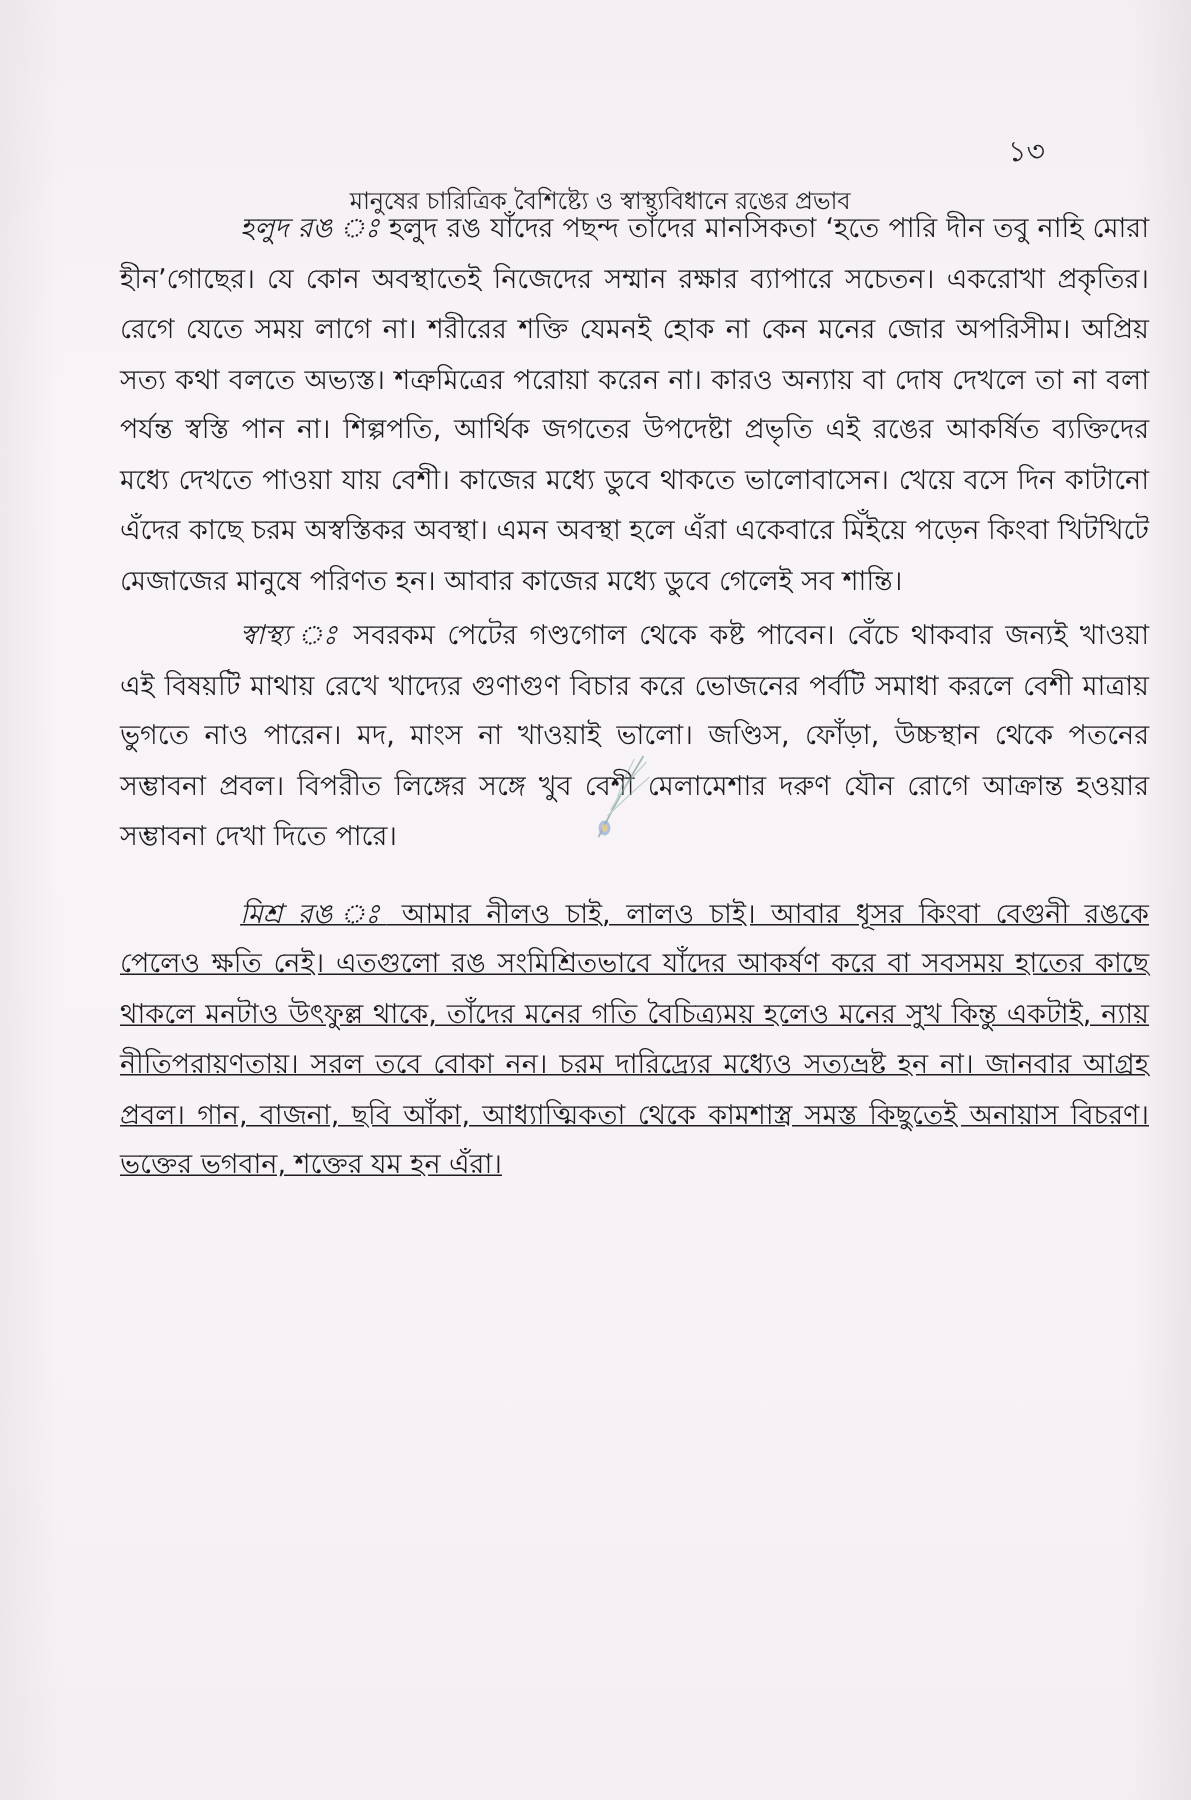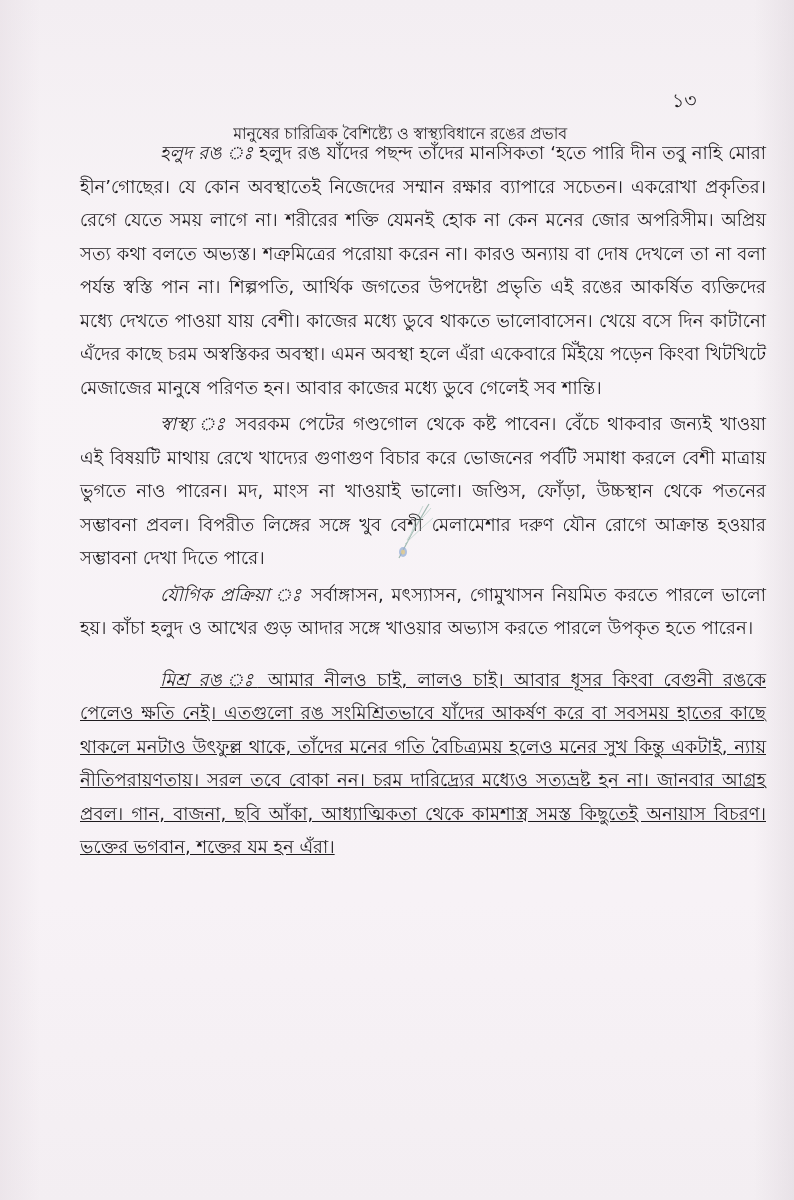--- a/index.html
+++ b/index.html
@@ -106,21 +106,20 @@
 <div class="page">
 
   <div class="running-head">
     <div class="title">মানুষের চারিত্রিক বৈশিষ্ট্যে ও স্বাস্থ্যবিধানে রঙের প্রভাব</div>
     <div class="folio">১৩</div>
   </div>
 
   <div class="body-text">
     <p class="para"><span class="lead">হলুদ রঙ ঃ</span><span> হলুদ রঙ যাঁদের পছন্দ তাঁদের মানসিকতা ‘হতে পারি দীন তবু নাহি মোরা হীন’গোছের। যে কোন অবস্থাতেই নিজেদের সম্মান রক্ষার ব্যাপারে সচেতন। একরোখা প্রকৃতির। রেগে যেতে সময় লাগে না। শরীরের শক্তি যেমনই হোক না কেন মনের জোর অপরিসীম। অপ্রিয় সত্য কথা বলতে অভ্যস্ত। শত্রুমিত্রের পরোয়া করেন না। কারও অন্যায় বা দোষ দেখলে তা না বলা পর্যন্ত স্বস্তি পান না। শিল্পপতি, আর্থিক জগতের উপদেষ্টা প্রভৃতি এই রঙের আকর্ষিত ব্যক্তিদের মধ্যে দেখতে পাওয়া যায় বেশী। কাজের মধ্যে ডুবে থাকতে ভালোবাসেন। খেয়ে বসে দিন কাটানো এঁদের কাছে চরম অস্বস্তিকর অবস্থা। এমন অবস্থা হলে এঁরা একেবারে মিঁইয়ে পড়েন কিংবা খিটখিটে মেজাজের মানুষে পরিণত হন। আবার কাজের মধ্যে ডুবে গেলেই সব শান্তি।</span></p>
     <p class="para"><span class="lead">স্বাস্থ্য ঃ</span><span> সবরকম পেটের গণ্ডগোল থেকে কষ্ট পাবেন। বেঁচে থাকবার জন্যই খাওয়া এই বিষয়টি মাথায় রেখে খাদ্যের গুণাগুণ বিচার করে ভোজনের পর্বটি সমাধা করলে বেশী মাত্রায় ভুগতে নাও পারেন। মদ, মাংস না খাওয়াই ভালো। জণ্ডিস, ফোঁড়া, উচ্চস্থান থেকে পতনের সম্ভাবনা প্রবল। বিপরীত লিঙ্গের সঙ্গে খুব বেশী মেলামেশার দরুণ যৌন রোগে আক্রান্ত হওয়ার সম্ভাবনা দেখা দিতে পারে।</span></p>
-    <p class="para"><span class="lead">যৌগিক প্রক্রিয়া ঃ</span><span> সর্বাঙ্গাসন, মৎস্যাসন, গোমুখাসন নিয়মিত করতে পারলে ভালো হয়। কাঁচা হলুদ ও আখের গুড় আদার সঙ্গে খাওয়ার অভ্যাস করতে পারলে উপকৃত হতে পারেন।</span></p>
     <p class="para gap-lg"><span class="lead">মিশ্র রঙ ঃ</span><span> আমার নীলও চাই, লালও চাই। আবার ধূসর কিংবা বেগুনী রঙকে পেলেও ক্ষতি নেই। এতগুলো রঙ সংমিশ্রিতভাবে যাঁদের আকর্ষণ করে বা সবসময় হাতের কাছে থাকলে মনটাও উৎফুল্ল থাকে, তাঁদের মনের গতি বৈচিত্র্যময় হলেও মনের সুখ কিন্তু একটাই, ন্যায় নীতিপরায়ণতায়। সরল তবে বোকা নন। চরম দারিদ্র্যের মধ্যেও সত্যভ্রষ্ট হন না। জানবার আগ্রহ প্রবল। গান, বাজনা, ছবি আঁকা, আধ্যাত্মিকতা থেকে কামশাস্ত্র সমস্ত কিছুতেই অনায়াস বিচরণ। ভক্তের ভগবান, শক্তের যম হন এঁরা।</span></p>
   </div>
 
   <div class="feather">
     <svg width="40" height="60" viewBox="0 0 40 60">
       <path d="M4 58 Q18 30 34 4" stroke="#5d8a7a" stroke-width="1.2" fill="none"></path>
       <path d="M12 40 Q22 22 36 8 M10 44 Q24 30 38 18 M16 34 Q20 20 28 6" stroke="#8fb7a8" stroke-width="0.8" fill="none"></path>
       <ellipse cx="8" cy="52" rx="4" ry="5" fill="#3b6fb5" opacity="0.7"></ellipse>
       <ellipse cx="8" cy="52" rx="2" ry="2.5" fill="#e0b030" opacity="0.8"></ellipse>
     </svg>

